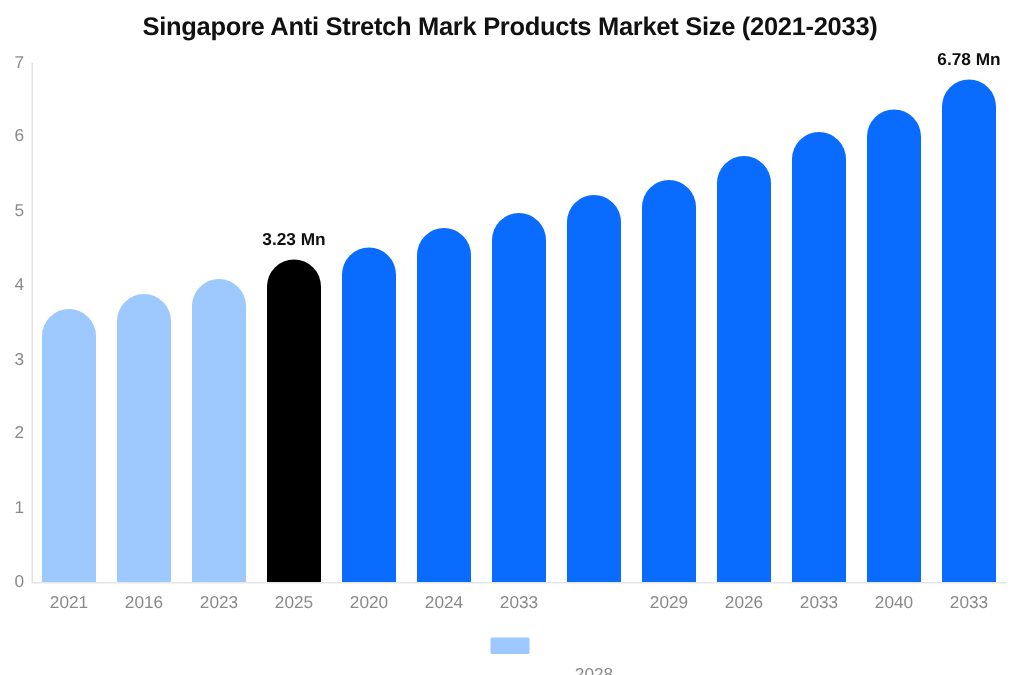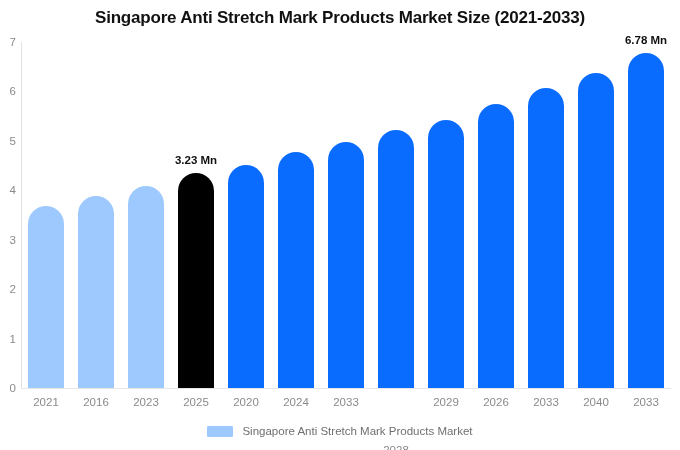--- a/index.html
+++ b/index.html
@@ -168,16 +168,15 @@
       <div class="x-tick-label" style="left: 618px;">2033</div>
     </div>
 
   <div id="value-labels">
       <div class="value-label" style="left: 156px; width: 80px; top: 153.986px;">3.23 Mn</div>
       <div class="value-label" style="left: 606px; width: 80px; top: 33.8743px;">6.78 Mn</div>
     </div>
 
   <div id="legend">
     <span id="legend-swatch"></span>
-    <span id="legend-label">Singapore Anti Stretch Mark Products Market</span>
   </div>
 
 </div>
 
 </body></html>

